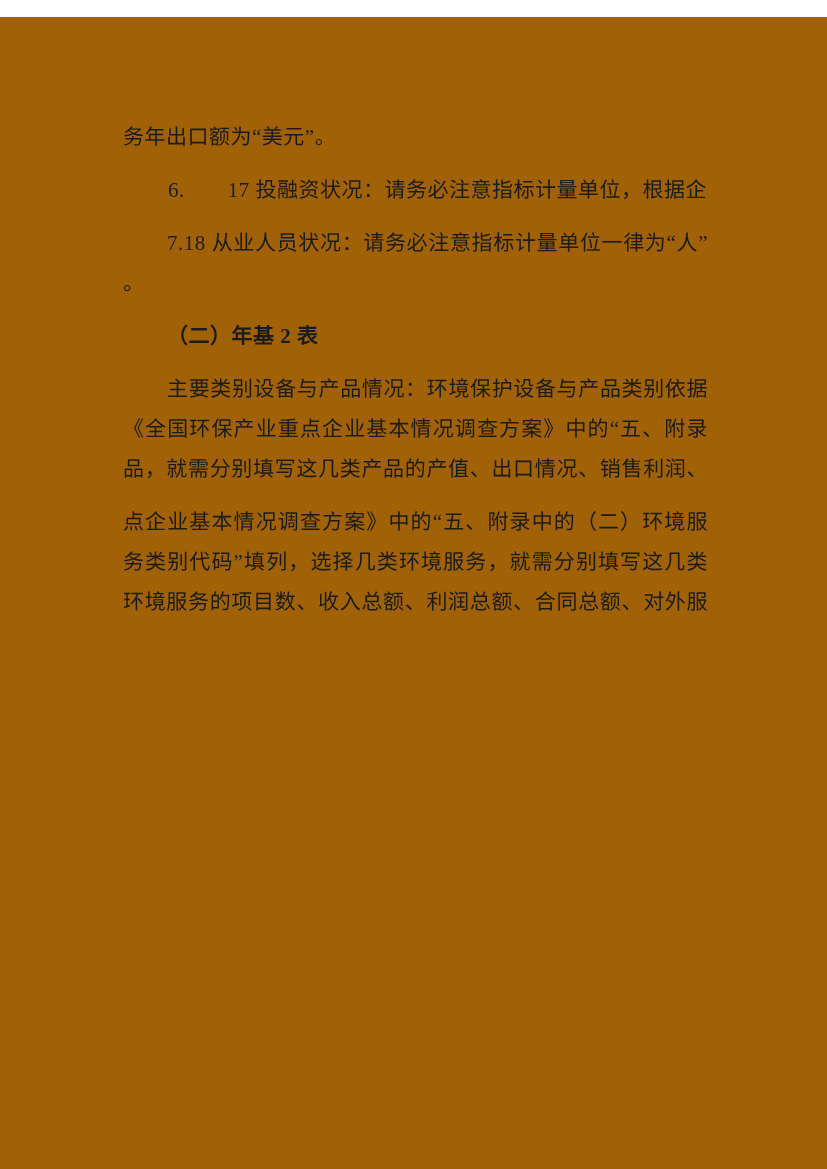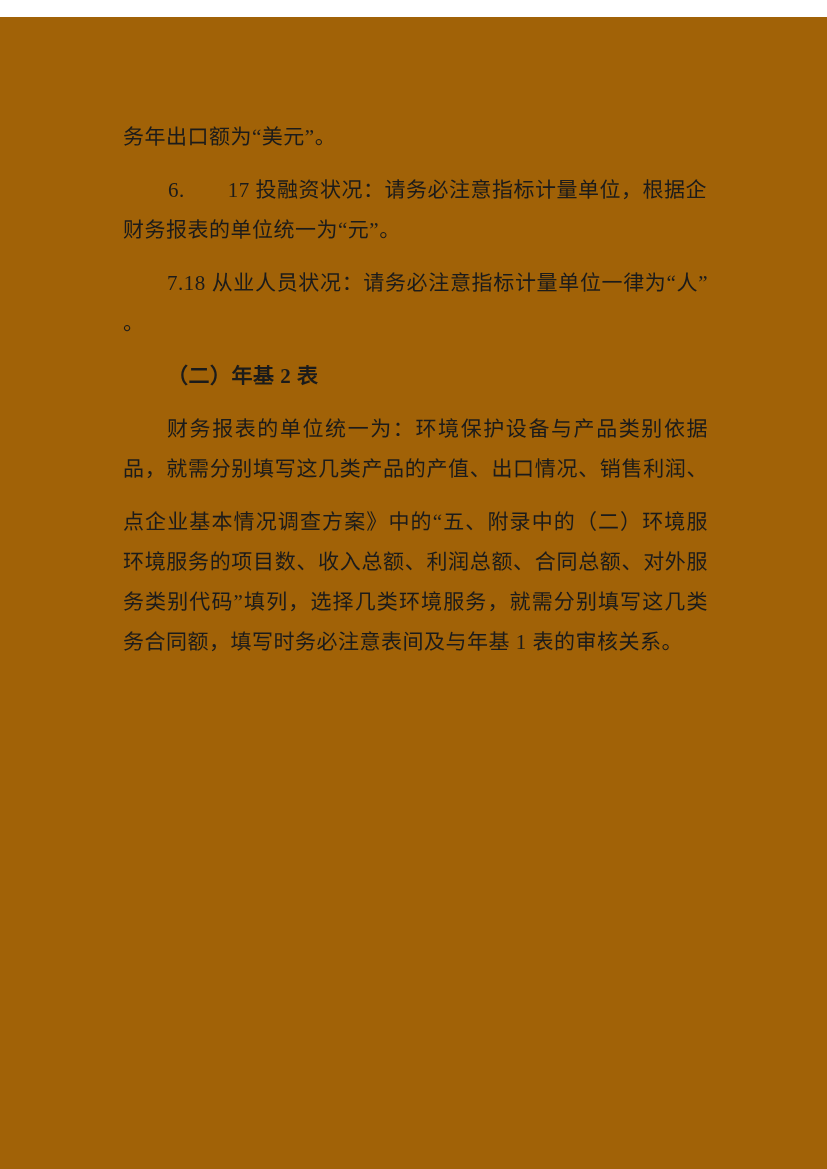--- a/index.html
+++ b/index.html
@@ -56,33 +56,32 @@
 </head>
 <body>
 
 <div class="doc-page">
   <div class="doc-content" style="color: rgb(27, 27, 27);">
       <div class="block paragraph">
         <div class="line last">务年出口额为“美元”。</div>
       </div>
       <div class="block paragraph">
         <div class="line indent">6.　　17 投融资状况：请务必注意指标计量单位，根据企业</div>
-        <div class="line last">财务报表的单位统一为“元”。</div>
       </div>
       <div class="block paragraph">
         <div class="line indent">7.18 从业人员状况：请务必注意指标计量单位一律为“人”</div>
         <div class="line last">。</div>
       </div>
       <div class="block heading">
         <div class="line last indent">（二）年基 2 表</div>
       </div>
       <div class="block paragraph">
-        <div class="line indent">财务报表的单位统一为：环境保护设备与产品类别依据</div>
+        <div class="line indent">主要类别设备与产品情况：环境保护设备与产品类别依据</div>
+        <div class="line">《全国环保产业重点企业基本情况调查方案》中的“五、附录</div>
         <div class="line">品，就需分别填写这几类产品的产值、出口情况、销售利润、</div>
       </div>
       <div class="block paragraph">
         <div class="line">点企业基本情况调查方案》中的“五、附录中的（二）环境服</div>
+        <div class="line">务类别代码”填列，选择几类环境服务，就需分别填写这几类</div>
         <div class="line">环境服务的项目数、收入总额、利润总额、合同总额、对外服</div>
-        <div class="line">务类别代码”填列，选择几类环境服务，就需分别填写这几类</div>
-        <div class="line last">务合同额，填写时务必注意表间及与年基 1 表的审核关系。</div>
       </div>
     </div>
 </div>
 
 </body></html>

